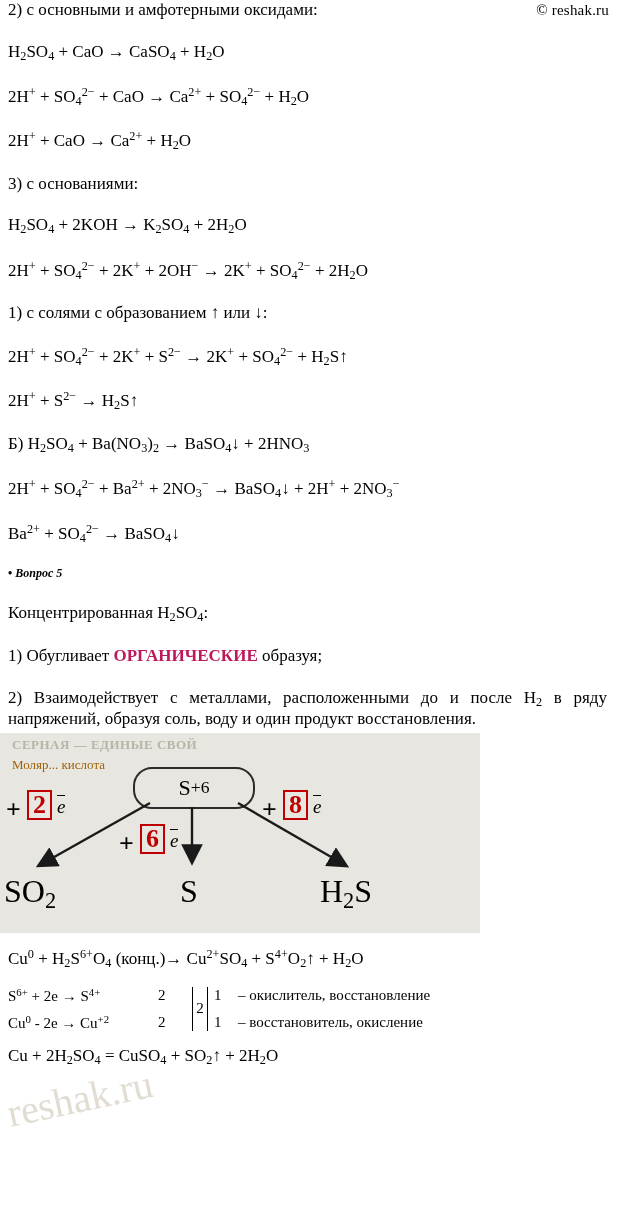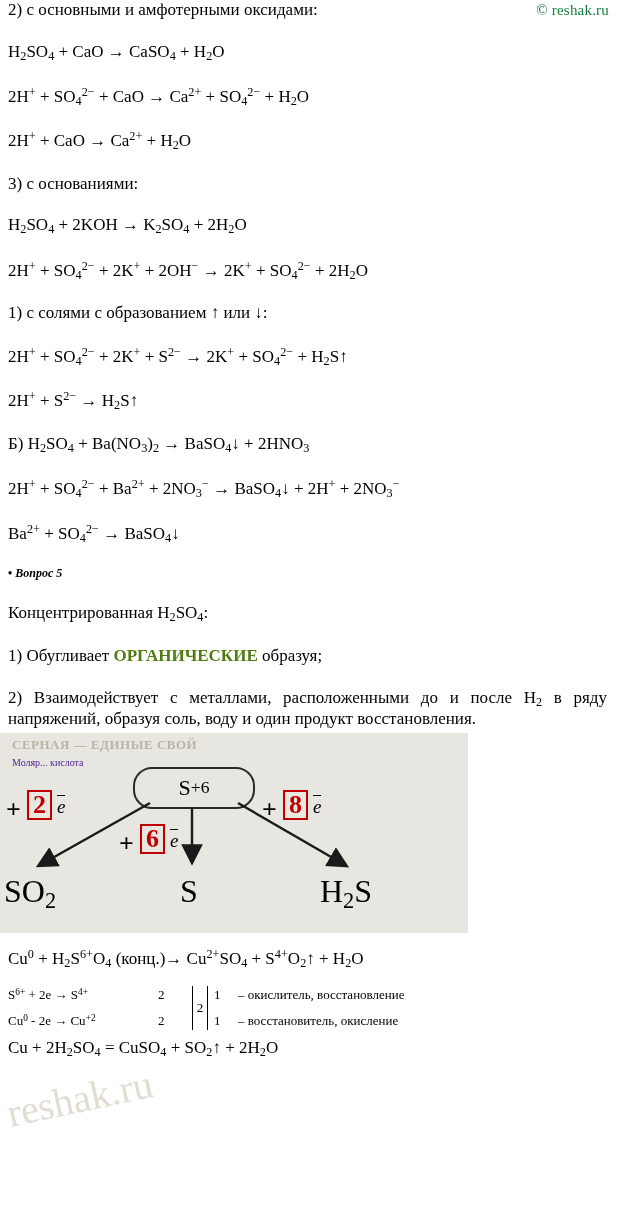--- a/index.html
+++ b/index.html
@@ -21,21 +21,21 @@
     height: 1219px;
     padding: 0;
     box-sizing: border-box;
   }
   .watermark {
     position: absolute;
     top: 2px;
     right: 8px;
     font-family: "Liberation Serif", serif;
     font-size: 15px;
-    color: #15803d;
+    color: #000000;
     letter-spacing: 0.2px;
   }
   .content {
     padding: 0 10px 0 8px;
     box-sizing: border-box;
   }
   .line {
     font-size: 17px;
     line-height: 1.15;
     margin: 0 0 22px 0;
@@ -45,21 +45,21 @@
     font-size: 12px;
     font-weight: bold;
     font-style: italic;
     margin: 0 0 22px 0;
   }
   .bullet {
     font-weight: bold;
     font-style: normal;
   }
   .org {
-    color: #4d7c0f;
+    color: #be185d;
     font-weight: bold;
   }
   .justified {
     text-align: justify;
     text-align-last: left;
     margin-bottom: 4px;
   }
   sub {
     font-size: 72%;
     vertical-align: -0.25em;
@@ -69,38 +69,39 @@
     vertical-align: 0.45em;
   }
   
   .diagram {
     position: relative;
     width: 468px;
     height: 200px;
     margin: 4px 0 14px 0;
     background: #e8e6e0;
     overflow: hidden;
+    padding-left: 12px;
   }
   .diagram .ghost-top {
     position: absolute;
     top: 4px;
     left: 12px;
     right: 10px;
     font-size: 13px;
     color: #b9b4a6;
     font-weight: bold;
     letter-spacing: 0.5px;
     white-space: nowrap;
   }
   .diagram .ghost-top2 {
     position: absolute;
     top: 24px;
     left: 12px;
-    font-size: 10px;
-    color: #4c1d95;
+    font-size: 13px;
+    color: #a16207;
     white-space: nowrap;
   }
   .node-s6 {
     position: absolute;
     left: 133px;
     top: 34px;
     width: 118px;
     height: 38px;
     border: 2px solid #2b2b2b;
     border-radius: 19px;
@@ -159,31 +160,32 @@
     color: #e2ddd2;
     transform: rotate(-12deg);
     font-family: "Liberation Serif", serif;
     z-index: 0;
     pointer-events: none;
   }
   .eq-final {
     position: relative;
     z-index: 1;
     font-size: 17px;
-    margin: 8px 0 16px 0;
+    margin: 0 0 16px 0;
   }
   
   .balance {
     position: relative;
     z-index: 1;
     display: grid;
     grid-template-columns: 150px 34px 16px 30px 1fr;
     row-gap: 8px;
     align-items: center;
-    font-size: 13px;
+    font-size: 15px;
+    margin-bottom: 14px;
   }
   .balance .lhs { white-space: nowrap; }
   .balance .n1 { text-align: left; }
   .balance .mid {
     grid-row: 1 / span 2;
     grid-column: 3;
     text-align: center;
     border-left: 1.5px solid #000;
     border-right: 1.5px solid #000;
     height: 44px;

